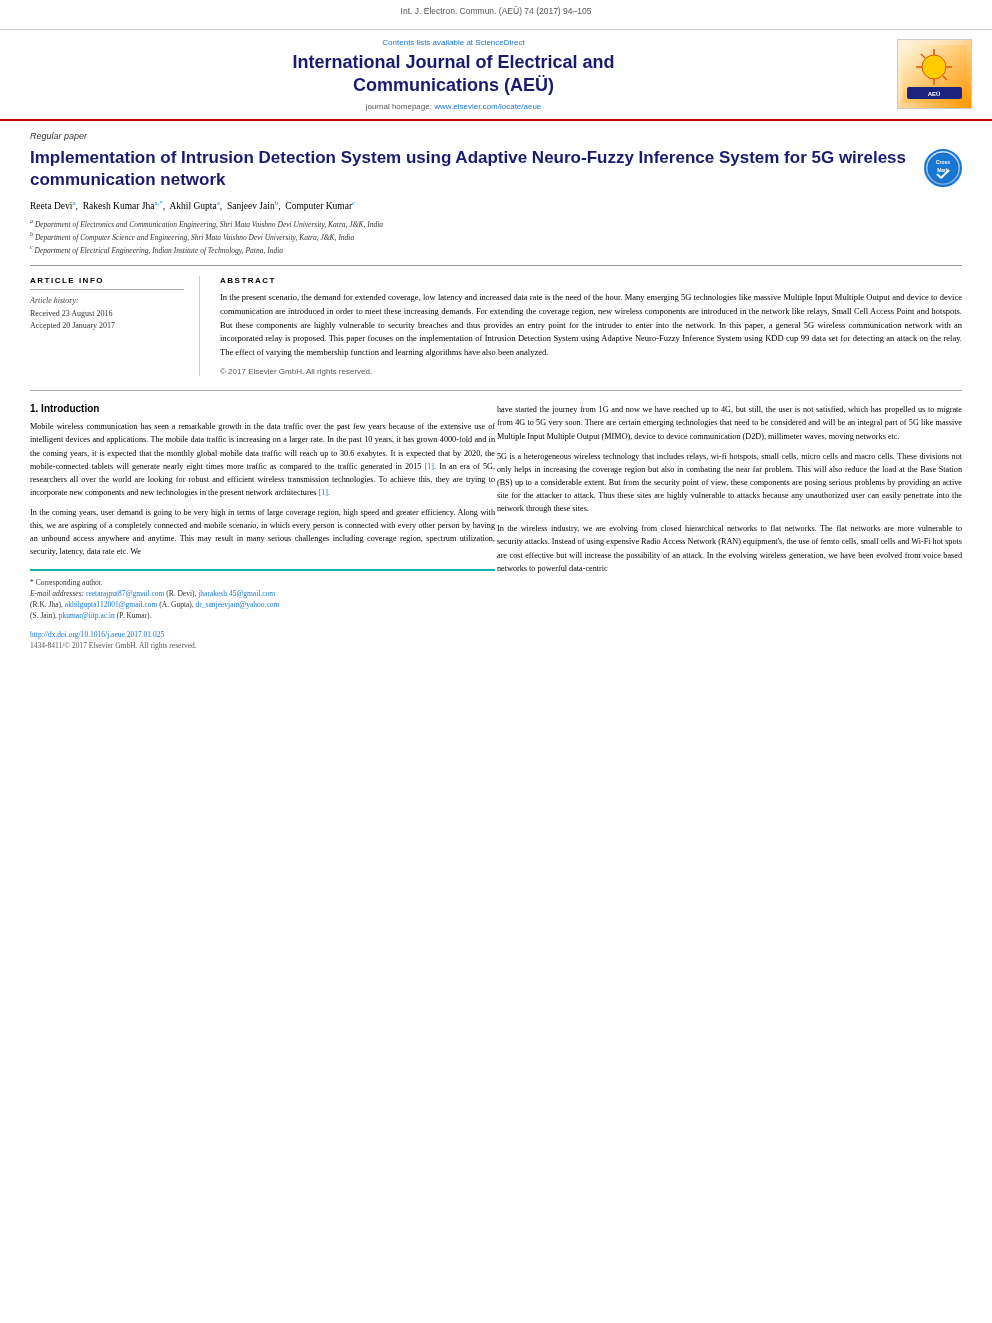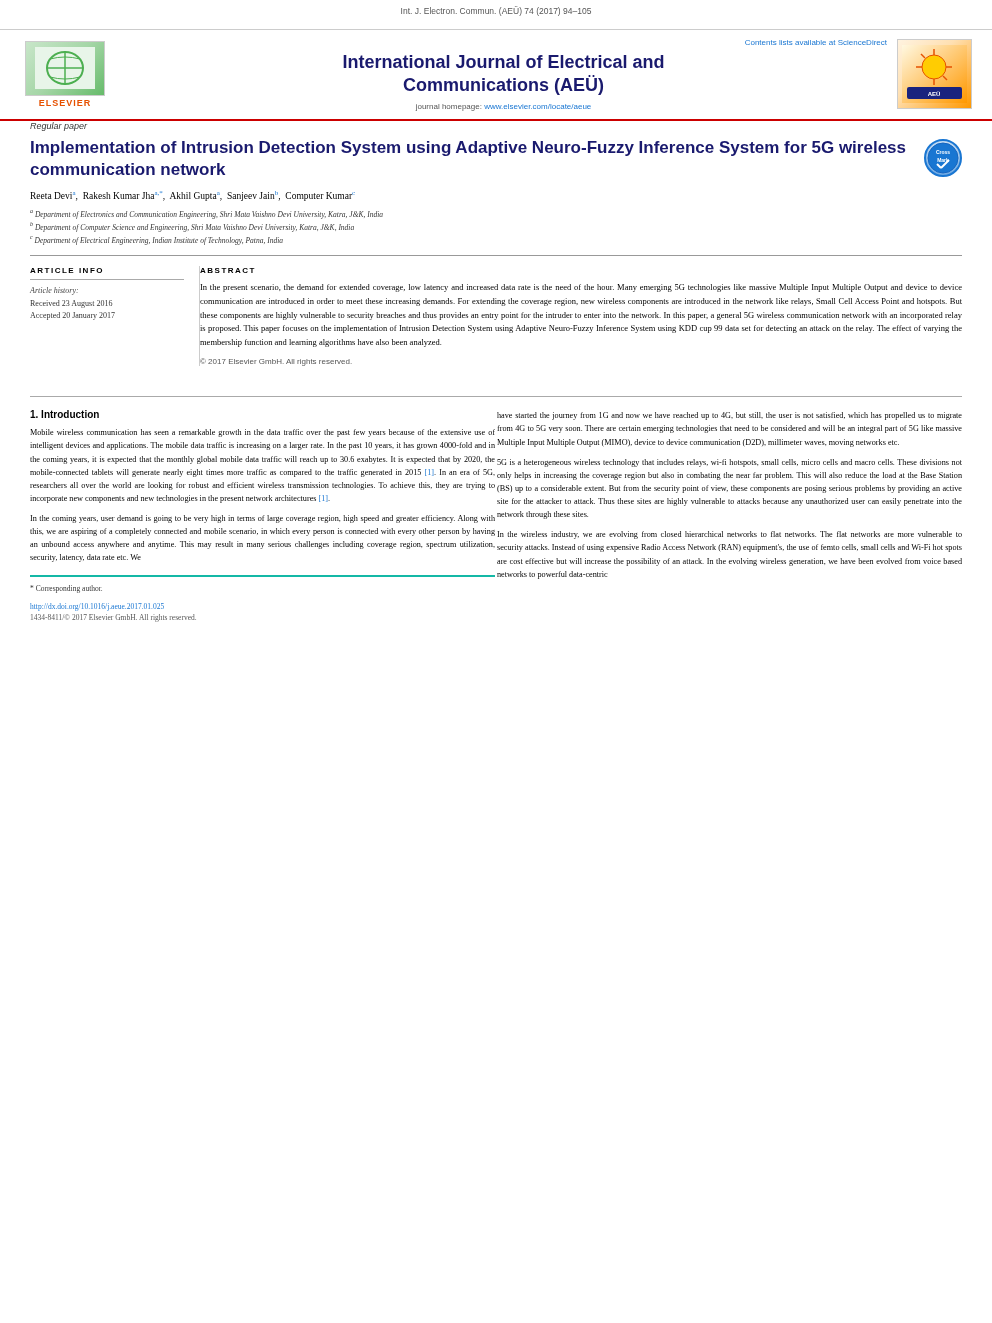--- a/index.html
+++ b/index.html
@@ -64,21 +64,20 @@
 
     .journal-center {
       flex: 1;
       text-align: center;
     }
 
     .journal-center .science-direct-link {
       font-size: 8px;
       color: #555;
       font-family: Arial, sans-serif;
-      text-align: right;
     }
 
     .science-direct-link span {
       color: #1976d2;
     }
 
     .journal-title {
       font-size: 18px;
       font-weight: bold;
       color: #1a1a6e;
@@ -114,21 +113,21 @@
       color: #e65100;
       font-family: Arial, sans-serif;
       font-weight: bold;
       text-align: center;
       line-height: 1.3;
       padding: 4px;
       flex-direction: column;
     }
 
     .content-area {
-      padding: 0 30px 20px;
+      padding: 10px 30px 20px;
     }
 
     .paper-type {
       font-size: 9px;
       font-style: italic;
       color: #333;
       margin-bottom: 6px;
       font-family: Arial, sans-serif;
     }
 
@@ -186,20 +185,21 @@
     }
 
     .divider-line {
       border: none;
       border-top: 1px solid #999;
       margin: 10px 0;
     }
 
     .two-col {
       display: flex;
+      gap: 20px;
       margin-bottom: 10px;
     }
 
     .article-info {
       width: 170px;
       flex-shrink: 0;
       border-right: 1px solid #ccc;
       padding-right: 15px;
     }
 
@@ -256,21 +256,21 @@
       font-size: 8px;
       color: #555;
       text-align: left;
       margin-top: 8px;
       font-family: Arial, sans-serif;
     }
 
     .main-content {
       display: flex;
       gap: 2px;
-      margin-top: 30px;
+      margin-top: 14px;
       border-top: 1px solid #aaa;
       padding-top: 12px;
     }
 
     .left-col {
       flex: 1;
     }
 
     .right-col {
       flex: 1;
@@ -329,33 +329,20 @@
     }
   </style>
 </head>
 <body>
 
 <div class="top-bar">
   <span>Int. J. Electron. Commun. (AEÜ) 74 (2017) 94–105</span>
 </div>
 
 <div class="journal-header">
-  <div class="elsevier-logo">
-    <div class="logo-img">
-      <svg width="60" height="42" viewBox="0 0 60 42">
-        <rect x="0" y="0" width="60" height="42" fill="#e8f5e9"></rect>
-        <ellipse cx="30" cy="21" rx="18" ry="16" fill="none" stroke="#4caf50" stroke-width="2"></ellipse>
-        <line x1="30" y1="5" x2="30" y2="37" stroke="#4caf50" stroke-width="1.5"></line>
-        <line x1="12" y1="21" x2="48" y2="21" stroke="#4caf50" stroke-width="1.5"></line>
-        <path d="M15 12 Q30 8 45 12" fill="none" stroke="#4caf50" stroke-width="1"></path>
-        <path d="M15 30 Q30 34 45 30" fill="none" stroke="#4caf50" stroke-width="1"></path>
-      </svg>
-    </div>
-    <div class="elsevier-text">ELSEVIER</div>
-  </div>
 
   <div class="journal-center">
     <div class="science-direct-link">
       <span>Contents lists available at</span>
       <span style="color:#1976d2;">ScienceDirect</span>
     </div>
     <div class="journal-title">
       <span>International Journal of Electrical and</span><br>
       <span>Communications (AEÜ)</span>
     </div>
@@ -446,20 +433,28 @@
       <div class="section-heading">1. Introduction</div>
       <div class="body-text">
         Mobile wireless communication has seen a remarkable growth in the data traffic over the past few years because of the extensive use of intelligent devices and applications. The mobile data traffic is increasing on a larger rate. In the past 10 years, it has grown 4000-fold and in the coming years, it is expected that the monthly global mobile data traffic will reach up to 30.6 exabytes. It is expected that by 2020, the mobile-connected tablets will generate nearly eight times more traffic as compared to the traffic generated in 2015 <span class="cite">[1]</span>. In an era of 5G, researchers all over the world are looking for robust and efficient wireless transmission technologies. To achieve this, they are trying to incorporate new components and new technologies in the present network architectures <span class="cite">[1]</span>.
       </div>
       <div class="body-text">
         In the coming years, user demand is going to be very high in terms of large coverage region, high speed and greater efficiency. Along with this, we are aspiring of a completely connected and mobile scenario, in which every person is connected with every other person by having an unbound access anywhere and anytime. This may result in many serious challenges including coverage region, spectrum utilization, security, latency, data rate etc. We
       </div>
 
       <div class="footnote-section">
         <div class="footnote-text">* Corresponding author.</div>
+        <div class="footnote-text">
+          <em>E-mail addresses:</em>
+          <a href="#">reetarajput87@gmail.com</a> (R. Devi),
+          <a href="#">jharakesh.45@gmail.com</a><br>
+          (R.K. Jha), <a href="#">akhilgupta112001@gmail.com</a> (A. Gupta),
+          <a href="#">dr_sanjeevjain@yahoo.com</a><br>
+          (S. Jain), <a href="#">pkumar@iitp.ac.in</a> (P. Kumar).
+        </div>
         <div class="doi-section">
           <div class="doi-text">http://dx.doi.org/10.1016/j.aeue.2017.01.025</div>
           <div class="issn-text">1434-8411/© 2017 Elsevier GmbH. All rights reserved.</div>
         </div>
       </div>
     </div>
 
     <div class="right-col">
       <div class="body-text">
         have started the journey from 1G and now we have reached up to 4G, but still, the user is not satisfied, which has propelled us to migrate from 4G to 5G very soon. There are certain emerging technologies that need to be considered and will be an integral part of 5G like massive Multiple Input Multiple Output (MIMO), device to device communication (D2D), millimeter waves, moving networks etc.

